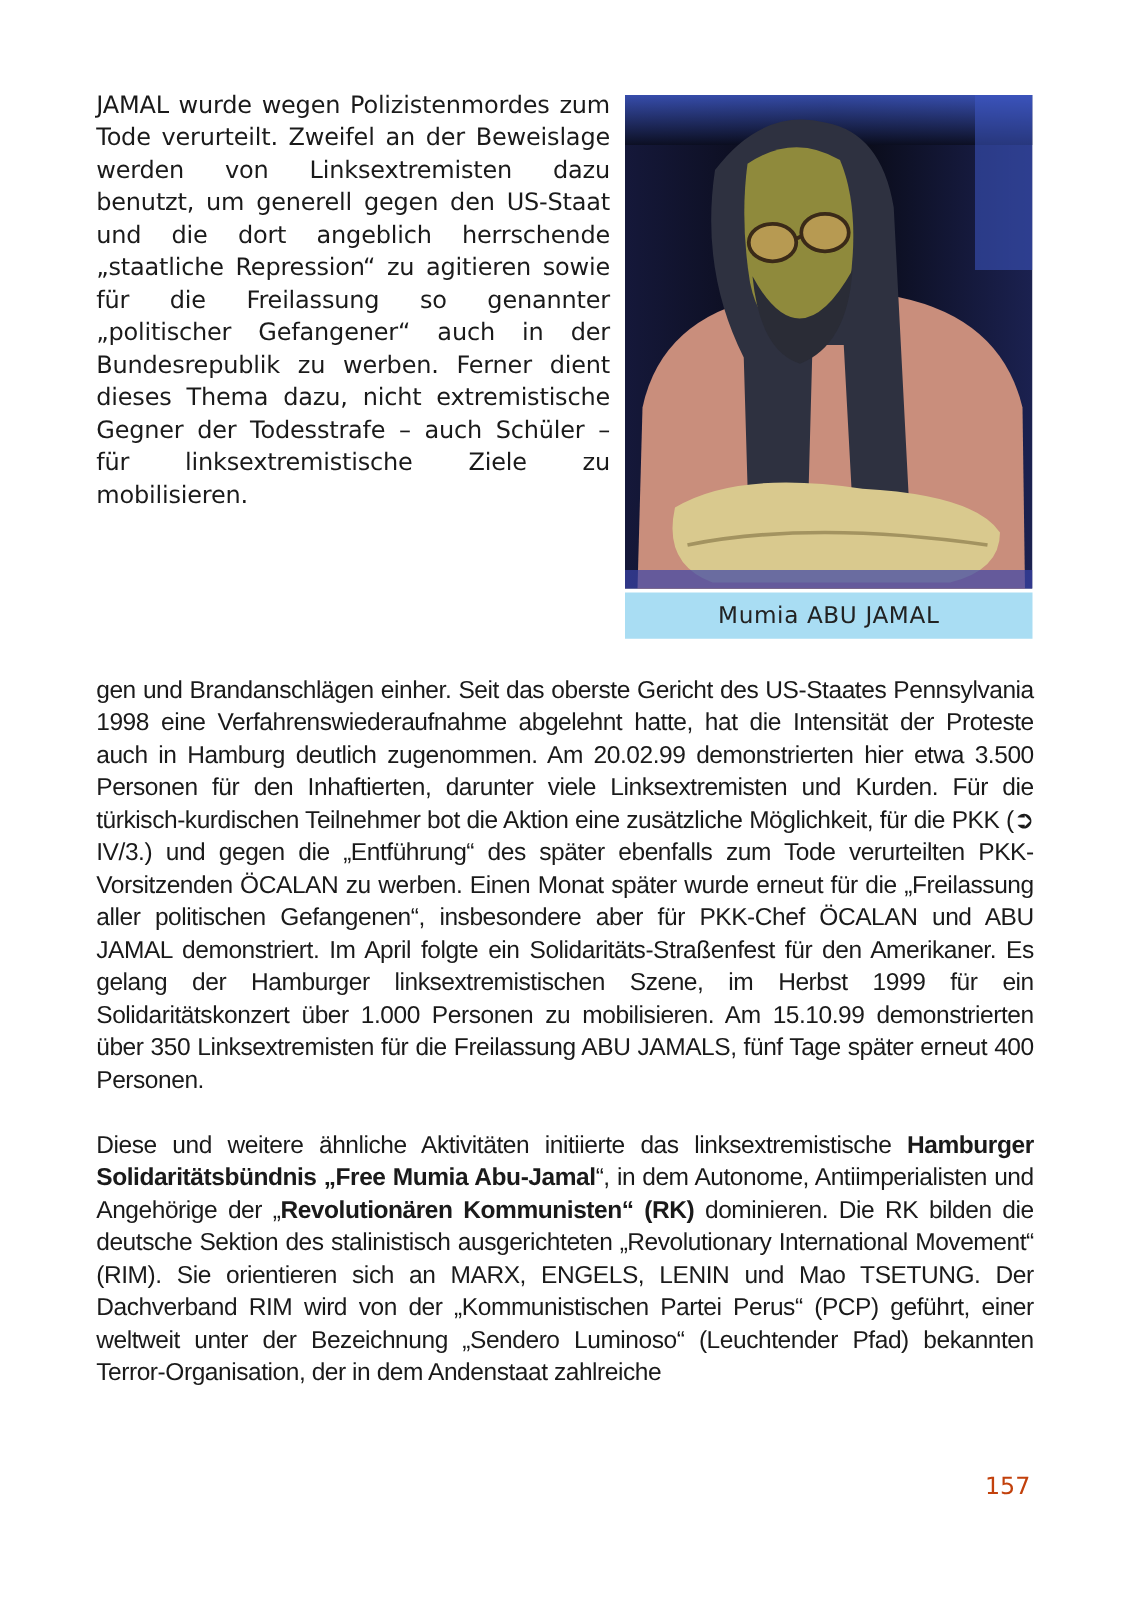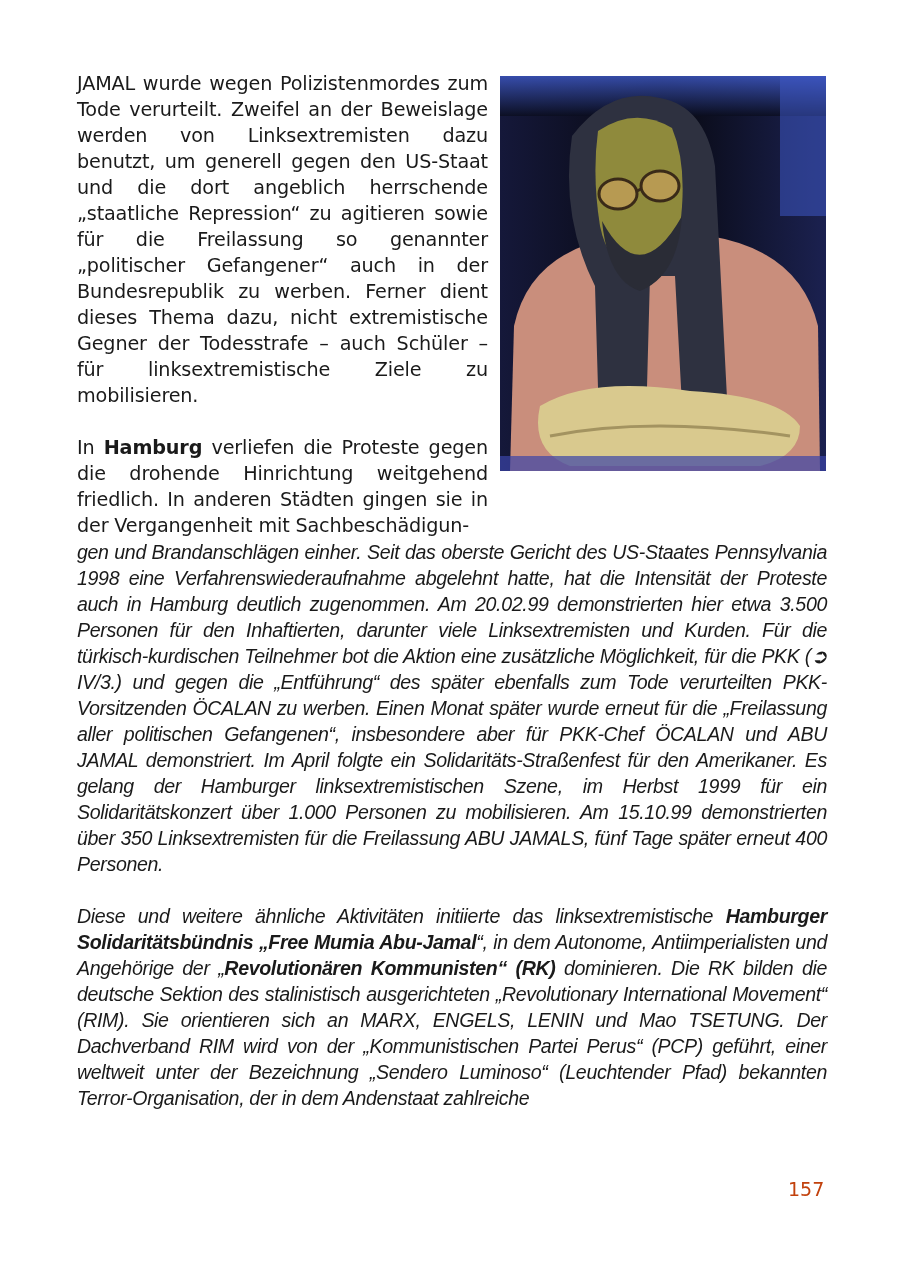--- a/index.html
+++ b/index.html
@@ -5,37 +5,36 @@
   html, body { margin: 0; padding: 0; background: #ffffff; }
   body { width: 900px; height: 1278px; position: relative; overflow: hidden;
          font-family: "DejaVu Sans", sans-serif; color: #1a1a1a; }
   .page { position: absolute; left: 0; top: 0; width: 900px; height: 1278px; }
   .text { font-size: 19.2px; line-height: 26px; letter-spacing: -0.15px; }
   .narrow { position: absolute; left: 77px; top: 71px; width: 411px; text-align: justify; }
   .narrow p { margin: 0; }
   .narrow p + p { margin-top: 26px; }
   .wide { position: absolute; left: 77px; top: 539px; width: 750px; text-align: justify;
           font-family: "Liberation Sans", sans-serif; font-size: 19.6px; letter-spacing: -0.35px; }
-  .wide p { margin: 0; font-style: italic; }
+  .wide p { margin: 0; }
   .wide p + p { margin-top: 26px; }
   b { font-weight: bold; }
   .figure { position: absolute; left: 500px; top: 76px; width: 326px; }
   .photo { width: 326px; height: 395px; display: block; }
   .caption { width: 326px; height: 37px; margin-top: 3px; background: #a9ddf3;
              text-align: center; line-height: 37px; font-size: 18.5px; color: #222; letter-spacing: 0.5px; }
   .pagenum { position: absolute; left: 788px; top: 1178px; font-size: 19px; color: #c2410c; }
 </style>
 </head>
 <body>
 
 <div class="page">
 
   <div class="narrow text">
     <p><span>JAMAL wurde wegen Polizistenmordes zum Tode verurteilt. Zweifel an der Beweislage werden von Linksextremisten dazu benutzt, um generell gegen den US-Staat und die dort angeblich herrschende „staatliche Repression“ zu agitieren sowie für die Freilassung so genannter „politischer Gefangener“ auch in der Bundesrepublik zu werben. Ferner dient dieses Thema dazu, nicht extremistische Gegner der Todesstrafe – auch Schüler – für linksextremistische Ziele zu mobilisieren.</span></p>
-    <p><span>In </span><b>Hamburg</b><span> verliefen die Proteste gegen die drohende Hinrichtung weitgehend friedlich. In anderen Städten gingen sie in der Vergangenheit mit Sachbeschädigun-</span></p>
   </div>
 
   <div class="figure">
     <svg class="photo" viewBox="0 0 326 395" preserveAspectRatio="none" aria-label="Portrait photo of Mumia Abu Jamal with dreadlocks, glasses and beard, arms crossed, wearing a salmon-colored shirt against a dark blue background">
       <defs>
         <linearGradient id="bgG" x1="0" y1="0" x2="1" y2="0">
           <stop offset="0" stop-color="#15183a"></stop>
           <stop offset="0.5" stop-color="#07080f"></stop>
           <stop offset="1" stop-color="#1b2150"></stop>
         </linearGradient>
@@ -57,20 +56,21 @@
       <ellipse cx="118" cy="118" rx="19" ry="15" fill="#b79a52" stroke="#3a2a18" stroke-width="3"></ellipse>
       <ellipse cx="160" cy="110" rx="19" ry="15" fill="#b79a52" stroke="#3a2a18" stroke-width="3"></ellipse>
       <line x1="137" y1="115" x2="141" y2="113" stroke="#3a2a18" stroke-width="3"></line>
 
       <path d="M102 145 Q140 215 182 140 Q178 200 140 215 Q108 205 102 145 Z" fill="#2a2c36"></path>
 
       <path d="M40 330 Q90 300 190 315 Q280 320 300 350 Q300 380 260 390 L70 390 Q30 375 40 330 Z" fill="#d9c98e"></path>
       <path d="M50 360 Q150 340 290 360" stroke="#a39360" stroke-width="3" fill="none"></path>
       <rect x="0" y="380" width="326" height="15" fill="#3a45a8" opacity="0.7"></rect>
     </svg>
+    <div class="caption">Mumia ABU JAMAL</div>
   </div>
 
   <div class="wide text">
     <p><span>gen und Brandanschlägen einher. Seit das oberste Gericht des US-Staates Pennsylvania 1998 eine Verfahrenswiederaufnahme abgelehnt hatte, hat die Intensität der Proteste auch in Hamburg deutlich zugenommen. Am 20.02.99 demonstrierten hier etwa 3.500 Personen für den Inhaftierten, darunter viele Linksextremisten und Kurden. Für die türkisch-kurdischen Teilnehmer bot die Aktion eine zusätzliche Möglichkeit, für die PKK (</span><span>➲</span><span> IV/3.) und gegen die „Entführung“ des später ebenfalls zum Tode verurteilten PKK-Vorsitzenden ÖCALAN zu werben. Einen Monat später wurde erneut für die „Freilassung aller politischen Gefangenen“, insbesondere aber für PKK-Chef ÖCALAN und ABU JAMAL demonstriert. Im April folgte ein Solidaritäts-Straßenfest für den Amerikaner. Es gelang der Hamburger linksextremistischen Szene, im Herbst 1999 für ein Solidaritätskonzert über 1.000 Personen zu mobilisieren. Am 15.10.99 demonstrierten über 350 Linksextremisten für die Freilassung ABU JAMALS, fünf Tage später erneut 400 Personen.</span></p>
     <p><span>Diese und weitere ähnliche Aktivitäten initiierte das linksextremistische </span><b>Hamburger Solidaritätsbündnis „Free Mumia Abu-Jamal</b><span>“, in dem Autonome, Antiimperialisten und Angehörige der „</span><b>Revolutionären Kommunisten“ (RK)</b><span> dominieren. Die RK bilden die deutsche Sektion des stalinistisch ausgerichteten „Revolutionary International Movement“ (RIM). Sie orientieren sich an MARX, ENGELS, LENIN und Mao TSETUNG. Der Dachverband RIM wird von der „Kommunistischen Partei Perus“ (PCP) geführt, einer weltweit unter der Bezeichnung „Sendero Luminoso“ (Leuchtender Pfad) bekannten Terror-Organisation, der in dem Andenstaat zahlreiche</span></p>
   </div>
 
   <div class="pagenum">157</div>
 </div>
 

